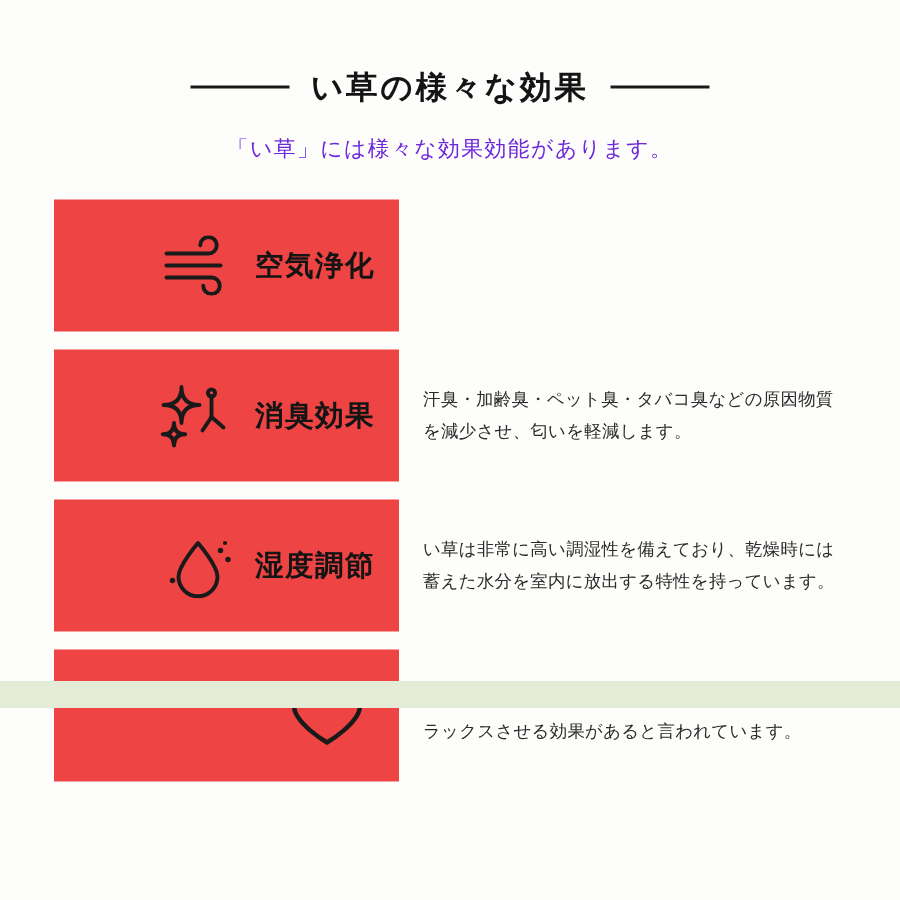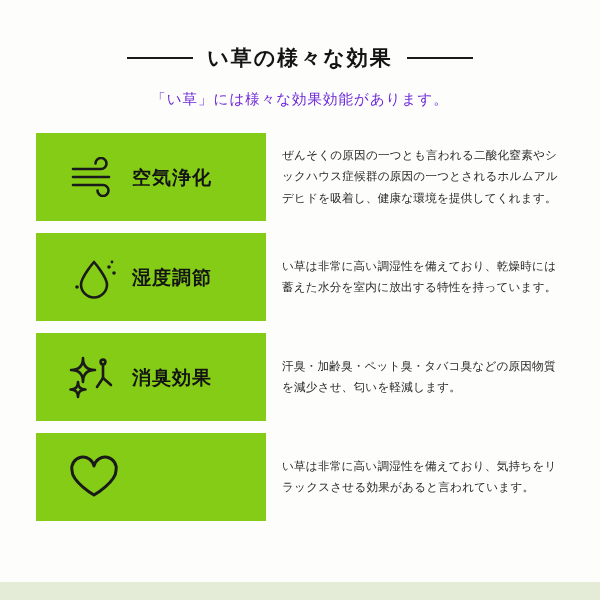--- a/index.html
+++ b/index.html
@@ -10,21 +10,21 @@
     width: 600px;
     height: 600px;
     background: #fdfdfb;
     font-family: "DejaVu Sans", "Liberation Sans", sans-serif;
     color: #1e1e1e;
     overflow: hidden;
   }
   .page {
     position: relative;
     width: 600px;
-    height: 600px;
+    height: 472px;
     box-sizing: border-box;
     padding: 36px 36px 0 36px;
   }
 
   
   .title-row {
     display: flex;
     align-items: center;
     justify-content: center;
     gap: 14px;
@@ -57,26 +57,27 @@
     flex-direction: column;
     gap: 12px;
   }
   .card {
     display: flex;
     align-items: stretch;
     min-height: 88px;
   }
   .card-left {
     width: 230px;
-    background: #84cc16;
+    background: #ef4444;
     display: flex;
     align-items: center;
     gap: 6px;
     box-sizing: border-box;
     padding: 10px 16px 10px 26px;
+    justify-content: flex-end;
   }
   .icon-wrap {
     width: 64px;
     min-width: 64px;
     display: flex;
     align-items: center;
     justify-content: center;
     color: #1a1a1a;
   }
   .icon-wrap svg {
@@ -133,41 +134,20 @@
       <div class="card-left">
         <span class="icon-wrap">
           <svg width="54" height="40" viewBox="0 0 54 40" fill="none" stroke="#1a1a1a" stroke-width="2.6" stroke-linecap="round">
             <path d="M6 12 H34 a5.5 5.5 0 1 0 -5.5 -5.5"></path>
             <path d="M6 20 H42"></path>
             <path d="M6 28 H36 a5.5 5.5 0 1 1 -5.5 5.5"></path>
           </svg>
         </span>
         <span class="card-label">空気浄化</span>
       </div>
-      <div class="card-right">
-        <span class="card-desc">ぜんそくの原因の一つとも言われる二酸化窒素やシックハウス症候群の原因の一つとされるホルムアルデヒドを吸着し、健康な環境を提供してくれます。</span>
-      </div>
-    </div>
-
-    <div class="card">
-      <div class="card-left">
-        <span class="icon-wrap">
-          <svg width="54" height="44" viewBox="0 0 54 44" fill="none" stroke="#1a1a1a" stroke-width="2.6" stroke-linecap="round" stroke-linejoin="round">
-            <path d="M27 7 C27 7 14 22 14 29.5 A13 13 0 0 0 40 29.5 C40 22 27 7 27 7 Z"></path>
-            <circle cx="10" cy="32" r="1.8" fill="#1a1a1a" stroke="none"></circle>
-            <circle cx="42" cy="12" r="1.8" fill="#1a1a1a" stroke="none"></circle>
-            <circle cx="47" cy="18" r="1.8" fill="#1a1a1a" stroke="none"></circle>
-            <circle cx="45" cy="7" r="1.4" fill="#1a1a1a" stroke="none"></circle>
-          </svg>
-        </span>
-        <span class="card-label">湿度調節</span>
-      </div>
-      <div class="card-right">
-        <span class="card-desc">い草は非常に高い調湿性を備えており、乾燥時には蓄えた水分を室内に放出する特性を持っています。</span>
-      </div>
     </div>
 
     <div class="card">
       <div class="card-left">
         <span class="icon-wrap">
           <svg width="54" height="46" viewBox="0 0 54 46" fill="none" stroke="#1a1a1a" stroke-width="2.6" stroke-linecap="round" stroke-linejoin="round">
             <path d="M16 4 C16 12 20 16 28 16 C20 16 16 20 16 28 C16 20 12 16 4 16 C12 16 16 12 16 4 Z"></path>
             <path d="M11 28 C11 33 13.5 35.5 18.5 35.5 C13.5 35.5 11 38 11 43 C11 38 8.5 35.5 3.5 35.5 C8.5 35.5 11 33 11 28 Z"></path>
             <path d="M36 10 L36 24"></path>
             <path d="M36 24 L30 33"></path>
@@ -178,20 +158,38 @@
         <span class="card-label">消臭効果</span>
       </div>
       <div class="card-right">
         <span class="card-desc">汗臭・加齢臭・ペット臭・タバコ臭などの原因物質を減少させ、匂いを軽減します。</span>
       </div>
     </div>
 
     <div class="card">
       <div class="card-left">
         <span class="icon-wrap">
+          <svg width="54" height="44" viewBox="0 0 54 44" fill="none" stroke="#1a1a1a" stroke-width="2.6" stroke-linecap="round" stroke-linejoin="round">
+            <path d="M27 7 C27 7 14 22 14 29.5 A13 13 0 0 0 40 29.5 C40 22 27 7 27 7 Z"></path>
+            <circle cx="10" cy="32" r="1.8" fill="#1a1a1a" stroke="none"></circle>
+            <circle cx="42" cy="12" r="1.8" fill="#1a1a1a" stroke="none"></circle>
+            <circle cx="47" cy="18" r="1.8" fill="#1a1a1a" stroke="none"></circle>
+            <circle cx="45" cy="7" r="1.4" fill="#1a1a1a" stroke="none"></circle>
+          </svg>
+        </span>
+        <span class="card-label">湿度調節</span>
+      </div>
+      <div class="card-right">
+        <span class="card-desc">い草は非常に高い調湿性を備えており、乾燥時には蓄えた水分を室内に放出する特性を持っています。</span>
+      </div>
+    </div>
+
+    <div class="card">
+      <div class="card-left">
+        <span class="icon-wrap">
           <svg width="54" height="48" viewBox="0 0 54 48" fill="none" stroke="#1a1a1a" stroke-width="3" stroke-linecap="round" stroke-linejoin="round">
             <path d="M27 42 C27 42 5 29 5 17.5 A11 11 0 0 1 27 13 A11 11 0 0 1 49 17.5 C49 29 27 42 27 42 Z"></path>
           </svg>
         </span>
       </div>
       <div class="card-right">
         <span class="card-desc">い草は非常に高い調湿性を備えており、気持ちをリラックスさせる効果があると言われています。</span>
       </div>
     </div>
 

